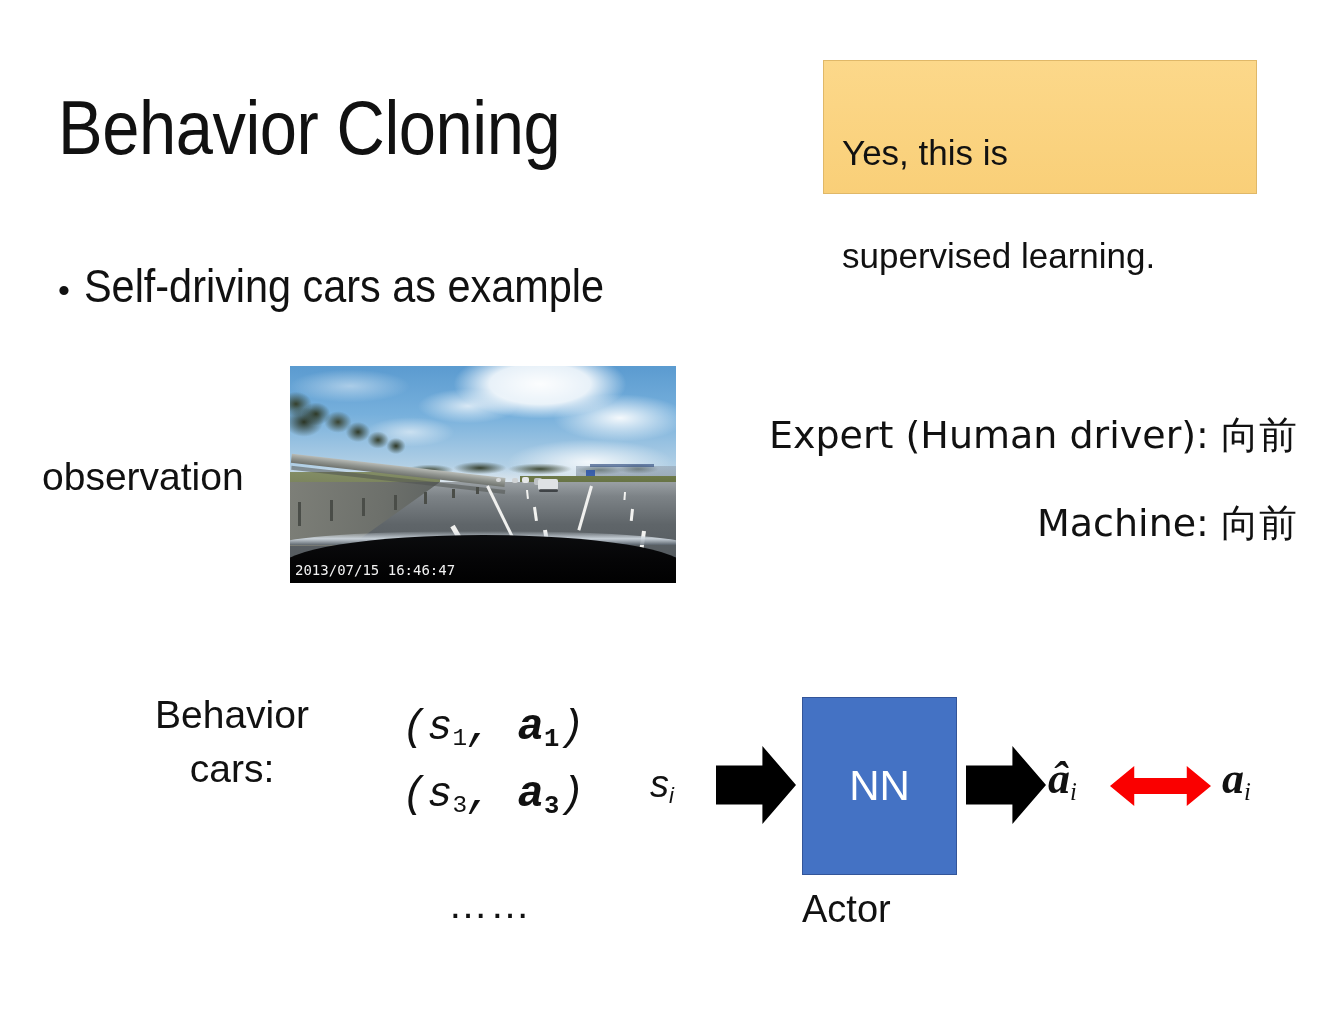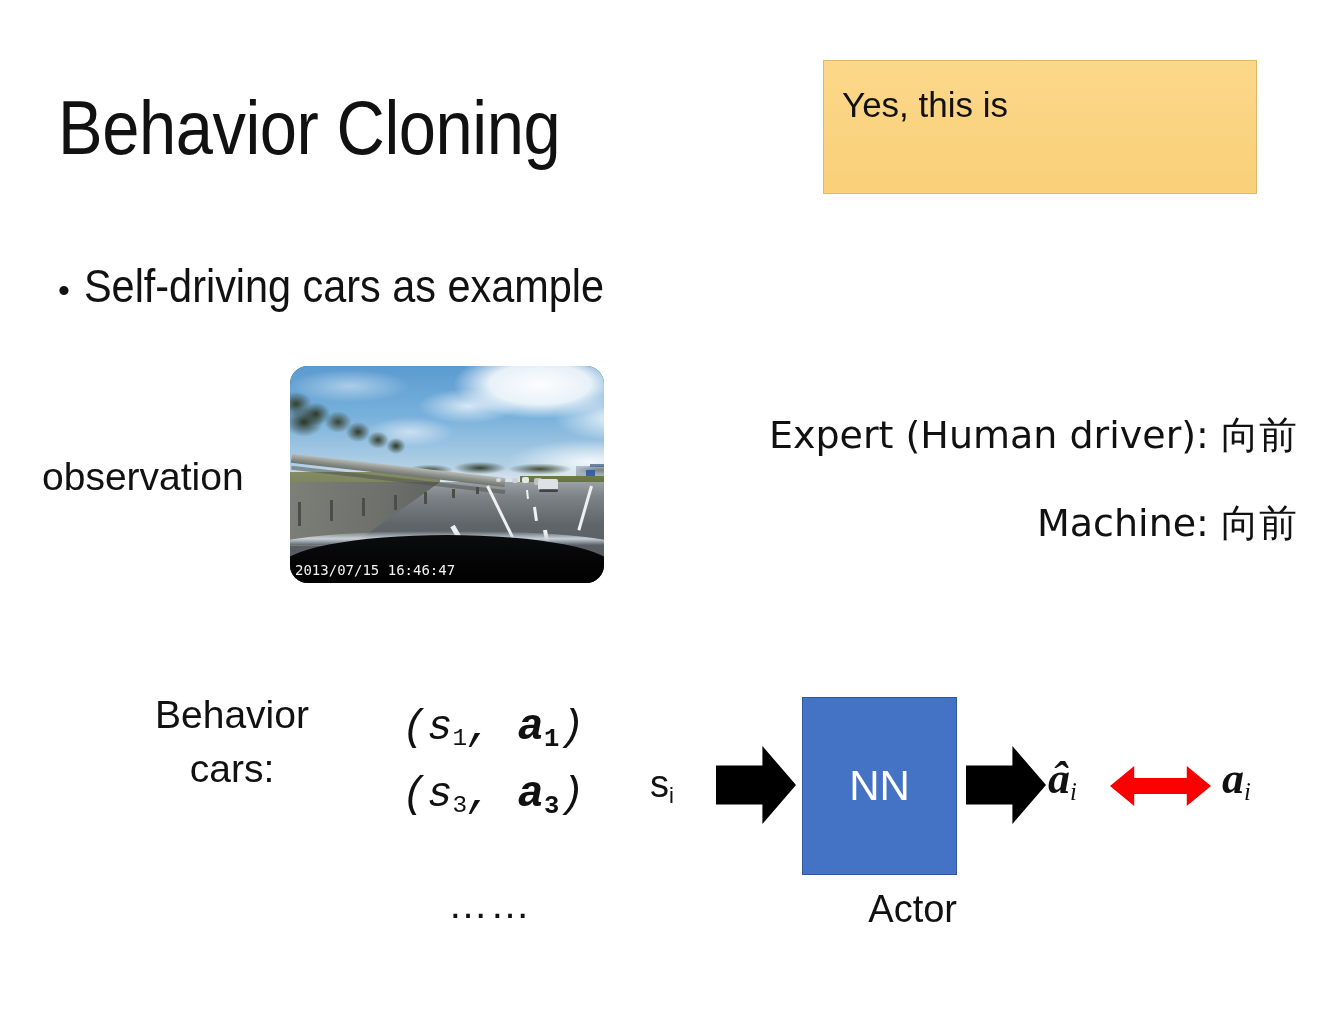--- a/index.html
+++ b/index.html
@@ -45,20 +45,21 @@
     background: linear-gradient(180deg, #fcd88a 0%, #f9cf78 100%);
     border: 1px solid #e0b868;
     box-sizing: border-box;
     padding: 16px 0 0 18px;
   }
   .callout-line {
     font-size: 35px;
     line-height: 55px;
     color: #111111;
     white-space: nowrap;
+    margin-top: 48px;
   }
 
   
   .bullet-row {
     position: absolute;
     left: 58px;
     top: 258px;
     display: flex;
     align-items: baseline;
     white-space: nowrap;
@@ -86,25 +87,24 @@
     line-height: 50px;
     color: #111111;
     white-space: nowrap;
   }
 
   
   .dashcam {
     position: absolute;
     left: 290px;
     top: 366px;
-    width: 314px;
+    width: 386px;
     height: 217px;
     overflow: hidden;
     background: #14532d;
-    border-radius: 18px;
   }
   .dc-sky {
     position: absolute;
     left: 0; top: 0; right: 0;
     height: 128px;
     background:
       radial-gradient(ellipse 120px 48px at 250px 18px, rgba(255,255,255,0.98) 0%, rgba(255,255,255,0.85) 42%, rgba(255,255,255,0) 72%),
       radial-gradient(ellipse 95px 34px at 330px 52px, rgba(255,255,255,0.92) 0%, rgba(255,255,255,0) 70%),
       radial-gradient(ellipse 70px 24px at 178px 40px, rgba(255,255,255,0.72) 0%, rgba(255,255,255,0) 72%),
       radial-gradient(ellipse 60px 20px at 120px 66px, rgba(255,255,255,0.55) 0%, rgba(255,255,255,0) 74%),
@@ -352,20 +352,21 @@
 
   
   .si-label {
     position: absolute;
     left: 650px;
     top: 762px;
     font-size: 38px;
     line-height: 44px;
     color: #111111;
     white-space: nowrap;
+    font-style: italic;
   }
   .si-label sub { font-size: 0.58em; vertical-align: -0.28em; }
 
   .arrow-black {
     position: absolute;
     background: #000000;
   }
   .arrow1 {
     left: 716px;
     top: 746px;
@@ -397,21 +398,21 @@
   .nn-text {
     color: #ffffff;
     font-size: 42px;
     line-height: 48px;
   }
   .actor-label {
     position: absolute;
     left: 802px;
     top: 885px;
     width: 155px;
-    text-align: right;
+    text-align: left;
     font-size: 38px;
     line-height: 48px;
     color: #111111;
   }
 
   .ahat {
     position: absolute;
     left: 1048px;
     top: 752px;
     font-family: "Liberation Serif", serif;
@@ -452,20 +453,21 @@
 </style>
 </head>
 <body>
 
 <div class="slide">
 
   <div class="title">Behavior Cloning</div>
 
   <div class="callout">
     <div class="callout-line">Yes, this is</div>
+    <div class="callout-line">supervised learning.</div>
   </div>
 
   <div class="bullet-row">
     <span class="bullet-dot">•</span>
     <span class="bullet-text">Self-driving cars as example</span>
   </div>
 
   <div class="observation">observation</div>
 
   <div class="dashcam">

